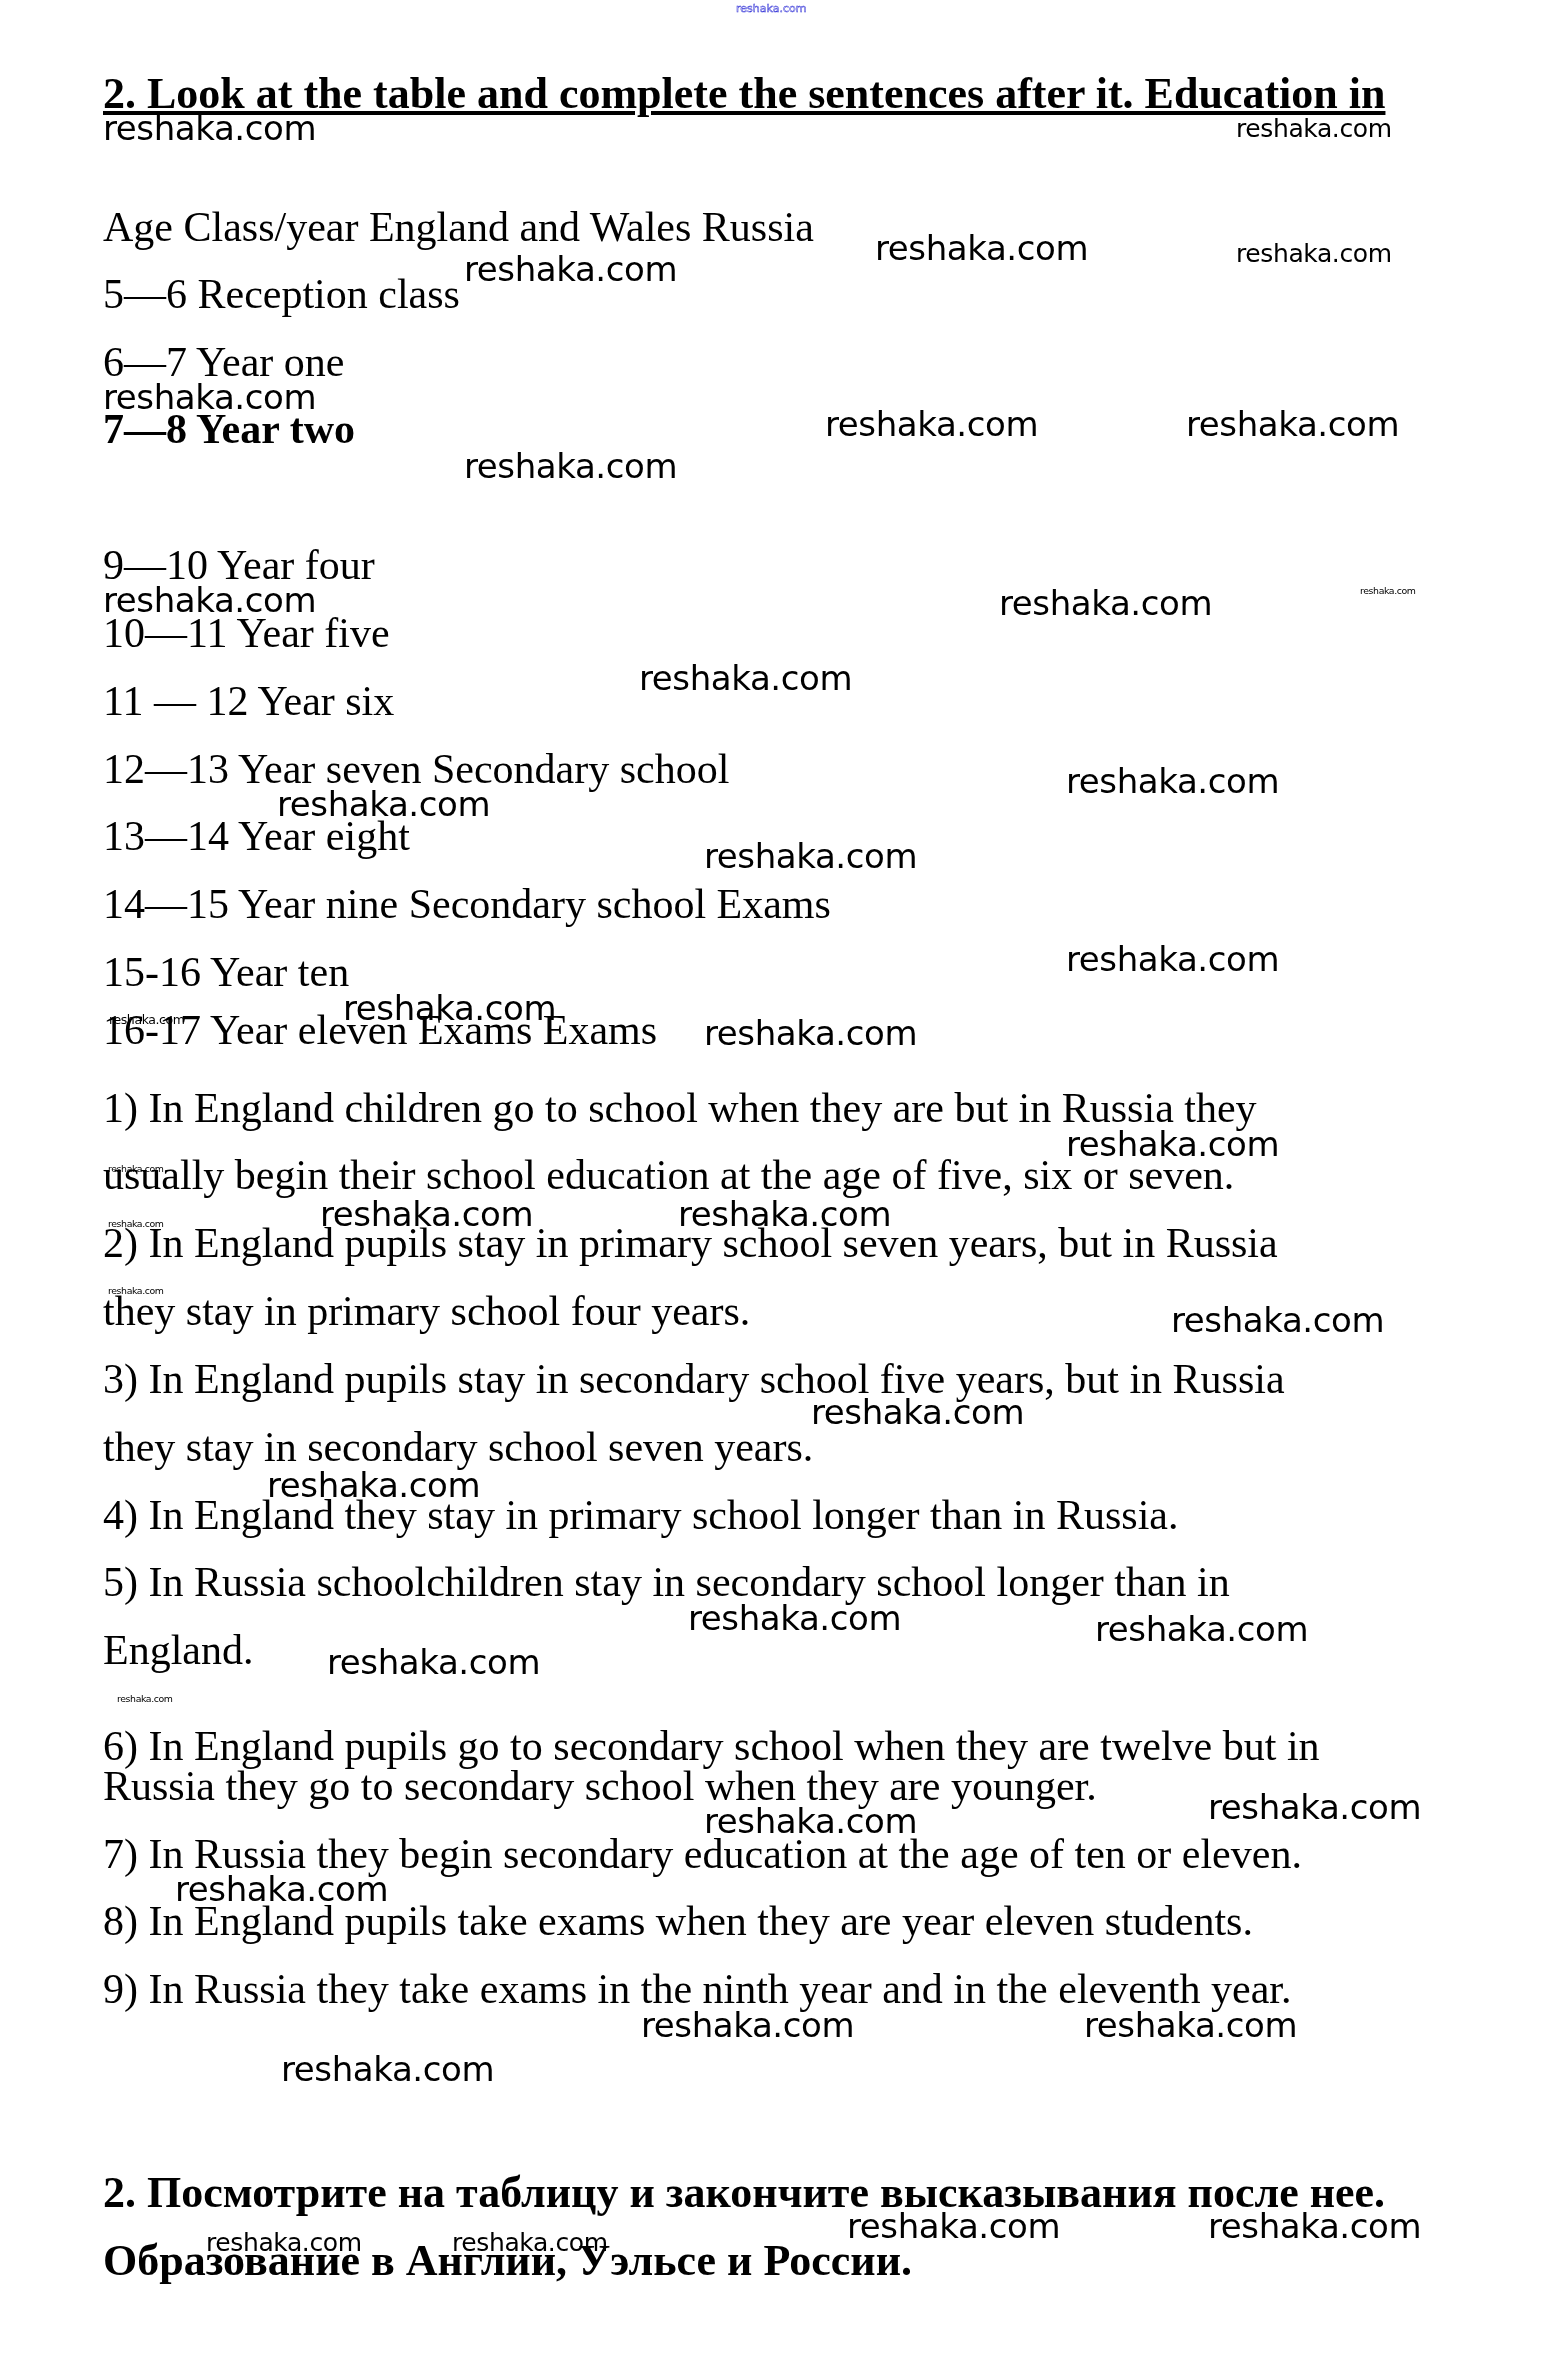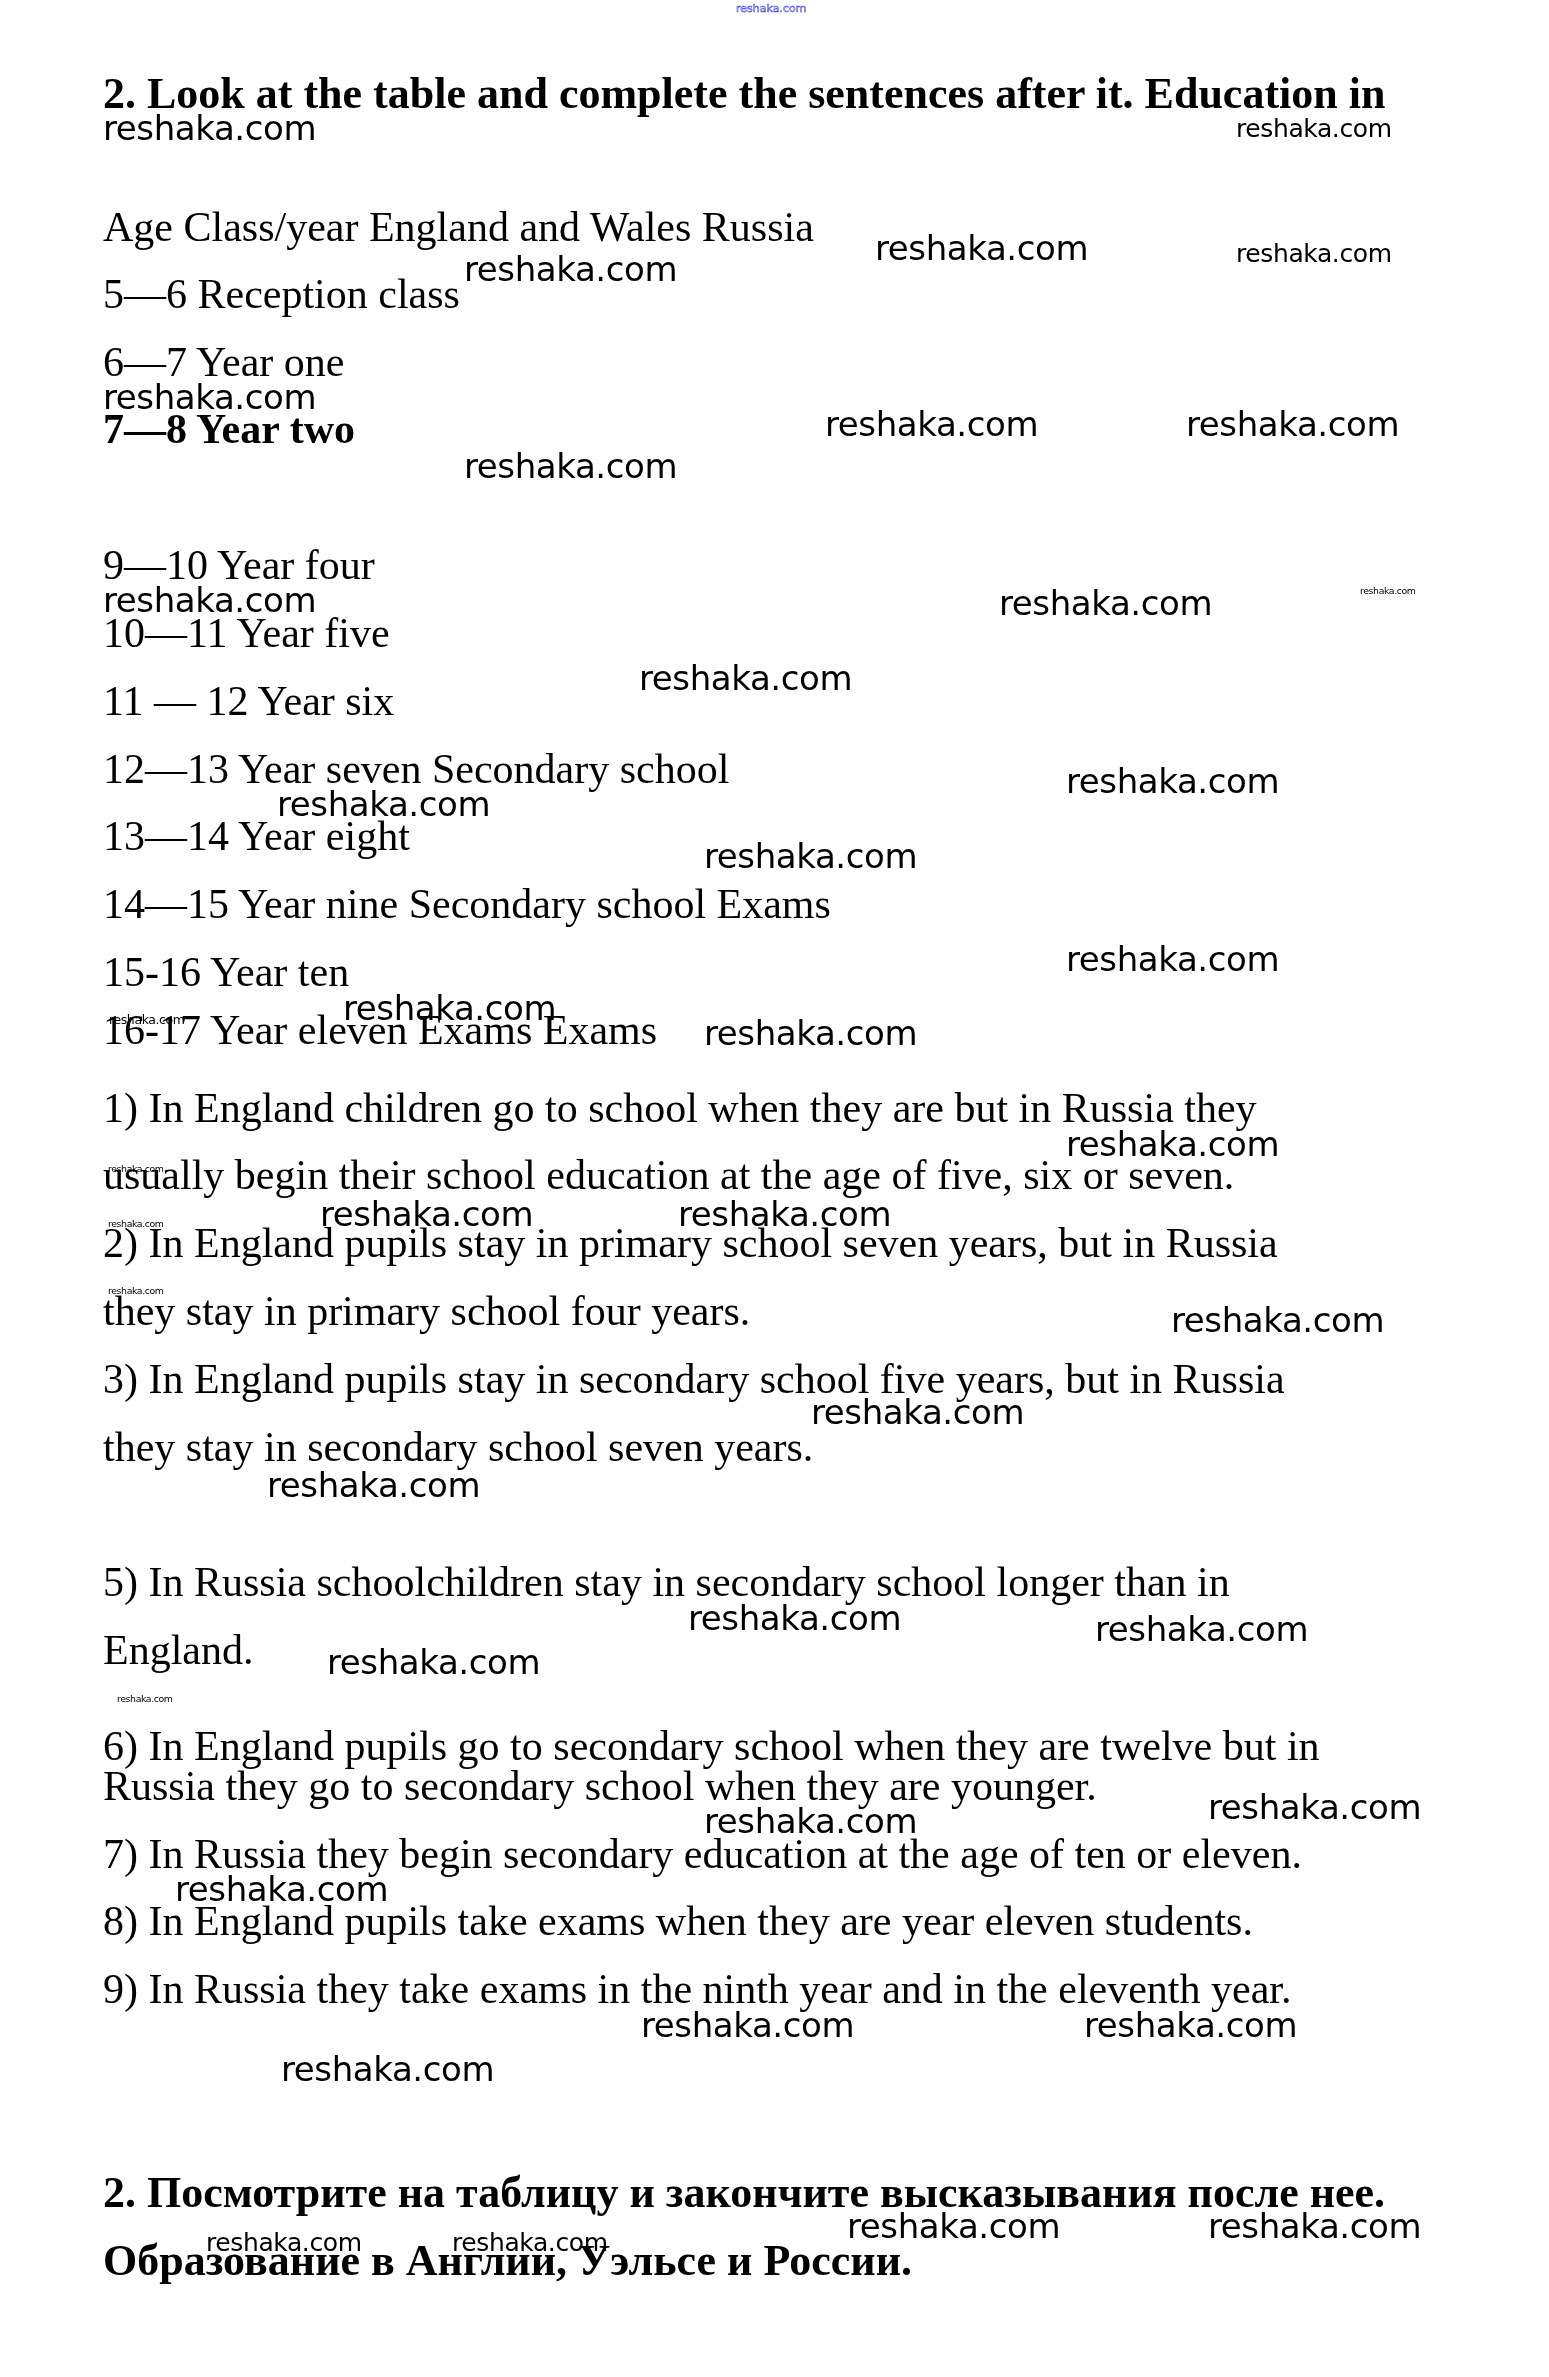--- a/index.html
+++ b/index.html
@@ -16,41 +16,42 @@
   .h { font-weight:bold; font-size:44px; line-height:1; }
   .t { font-size:42px; line-height:1; }
 </style>
 </head>
 <body>
 
 <div class="page">
 
   <div class="wm-top">reshaka.com</div>
 
-  <div class="line serif h" style="top:72px;">2. Look at the table and complete the sentences after it. Education in</div>
+  <div class="line serif h" style="top:72px;text-decoration:underline;">2. Look at the table and complete the sentences after it. Education in</div>
 
   <div class="line serif t" style="top:206px;">Age Class/year England and Wales Russia</div>
   <div class="line serif t" style="top:273px;">5—6 Reception class</div>
   <div class="line serif t" style="top:341px;text-align:right;">6—7 Year one</div>
   <div class="line serif t" style="top:408px;font-weight:bold;">7—8 Year two</div>
   <div class="line serif t" style="top:544px;">9—10 Year four</div>
   <div class="line serif t" style="top:612px;">10—11 Year five</div>
   <div class="line serif t" style="top:680px;">11 — 12 Year six</div>
   <div class="line serif t" style="top:748px;">12—13 Year seven Secondary school</div>
   <div class="line serif t" style="top:815px;">13—14 Year eight</div>
   <div class="line serif t" style="top:883px;">14—15 Year nine Secondary school Exams</div>
   <div class="line serif t" style="top:951px;">15-16 Year ten</div>
   <div class="line serif t" style="top:1009px;">16-17 Year eleven Exams Exams</div>
 
   <div class="line serif t" style="top:1087px;">1) In England children go to school when they are but in Russia they</div>
   <div class="line serif t" style="top:1154px;">usually begin their school education at the age of five, six or seven.</div>
   <div class="line serif t" style="top:1222px;">2) In England pupils stay in primary school seven years, but in Russia</div>
   <div class="line serif t" style="top:1290px;">they stay in primary school four years.</div>
   <div class="line serif t" style="top:1358px;">3) In England pupils stay in secondary school five years, but in Russia</div>
   <div class="line serif t" style="top:1426px;">they stay in secondary school seven years.</div>
+  <div class="line serif t" style="top:1494px;">4) In England they stay in primary school longer than in Russia.</div>
   <div class="line serif t" style="top:1561px;">5) In Russia schoolchildren stay in secondary school longer than in</div>
   <div class="line serif t" style="top:1629px;">England.</div>
   <div class="line serif t" style="top:1697px;margin-top:28px;">6) In England pupils go to secondary school when they are twelve but in</div>
   <div class="line serif t" style="top:1765px;">Russia they go to secondary school when they are younger.</div>
   <div class="line serif t" style="top:1833px;">7) In Russia they begin secondary education at the age of ten or eleven.</div>
   <div class="line serif t" style="top:1900px;">8) In England pupils take exams when they are year eleven students.</div>
   <div class="line serif t" style="top:1968px;">9) In Russia they take exams in the ninth year and in the eleventh year.</div>
 
   <div class="line serif h" style="top:2171px;">2. Посмотрите на таблицу и закончите высказывания после нее.</div>
   <div class="line serif h" style="top:2239px;">Образование в Англии, Уэльсе и России.</div>

